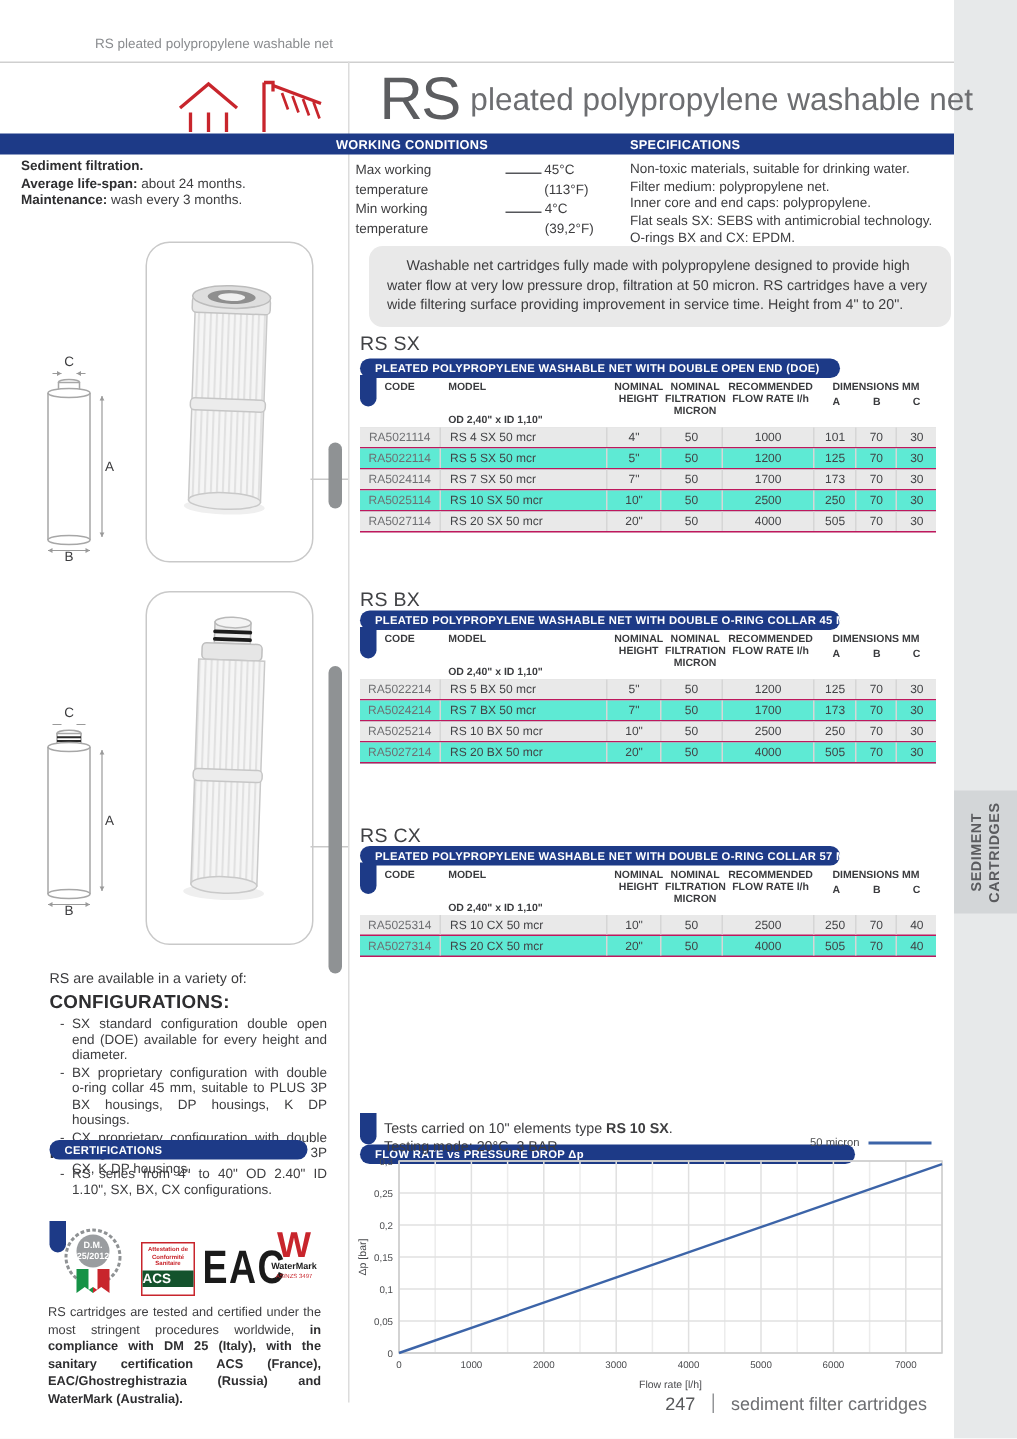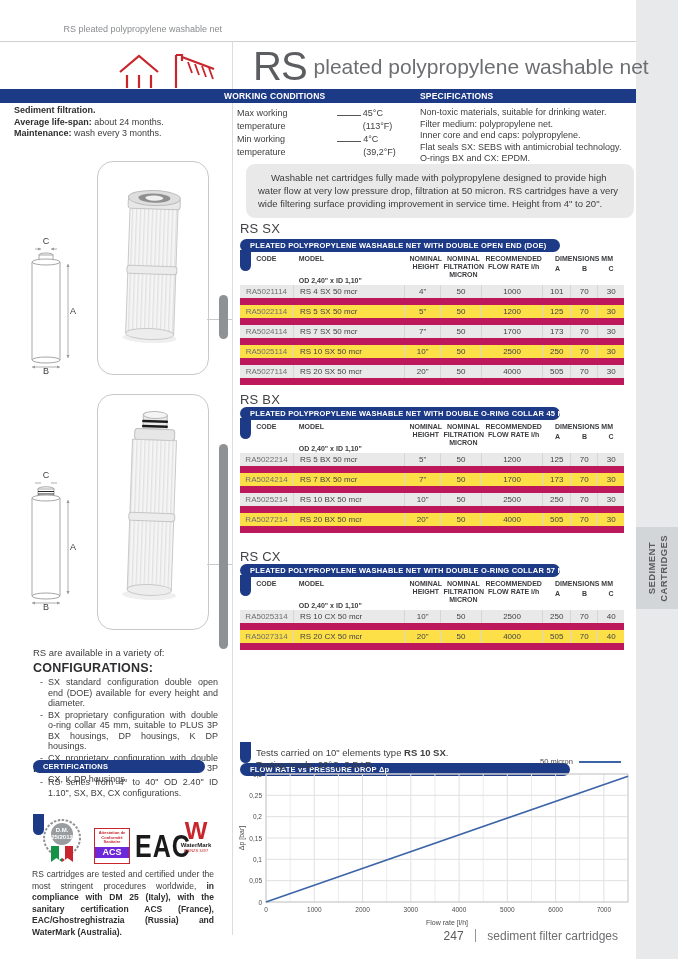--- a/index.html
+++ b/index.html
@@ -55,41 +55,41 @@
          border-bottom:1px solid #c5c5c5;}
   .hc{padding-top:3px;text-align:center;line-height:8px;}
   .c0{width:54px;} .c1{width:112px;} .c2{width:36px;} .c3{width:40px;} .c4{width:62px;}
   .c5{width:27px;} .c6{width:27px;} .c7{width:26px;}
   .hc.model{display:flex;flex-direction:column;justify-content:space-between;text-align:left;padding-left:6px;height:30px;}
   .dims-group{width:80px;padding-top:3px;}
   .dims-abc{display:flex;margin-top:2px;}
   .dims-abc span{width:27px;text-align:center;}
   .dims-abc span:last-child{width:26px;}
   .tbody{position:absolute;width:384px;}
-  .trow{display:flex;height:13px;line-height:13px;font-size:8px;border-bottom:7px solid #be185d;}
-  .trow.odd{background:#e9e9e9;} .trow.even{background:#fde047;align-items:center;}
+  .trow{display:flex;height:13px;line-height:13px;font-size:8px;border-bottom:1px solid #be185d;}
+  .trow.odd{background:#e9e9e9;} .trow.even{background:#5eead4;align-items:center;}
   .tcell{text-align:center;border-right:1px solid #d6d6d6;overflow:hidden;white-space:nowrap;color:#424346;}
   .tcell:last-child{border-right:none;}
   .tcell.code{color:#6e6f72;}
   .tcell.model{text-align:left;padding-left:6px;width:106px;}
 
   
   .avail{position:absolute;top:647px;left:33px;font-size:9.5px;color:#3d3d3f;}
   .h-config{position:absolute;left:33px;font-size:12.5px;font-weight:bold;color:#2e2e30;letter-spacing:.2px;}
   .bullets{position:absolute;left:40px;width:178px;font-size:9px;color:#3d3d3f;line-height:10.5px;text-align:justify;}
   .bullet{display:flex;margin-bottom:1px;}
   .bullet .dash{width:8px;flex:none;}
 
   
   .cert-logos{position:absolute;top:818px;left:38px;width:170px;height:46px;}
   .badge{position:absolute;left:0;top:0;width:48px;height:46px;}
   .acs{position:absolute;left:56px;top:10px;width:34px;height:32px;border:1px solid #c8252c;
        display:flex;flex-direction:column;align-items:center;justify-content:flex-start;padding-top:2px;}
   .acs .tiny{font-size:4px;color:#c8252c;line-height:4.5px;text-align:center;font-weight:bold;}
-  .acs .acs-bar{margin-top:2px;background:#6d28d9;color:#fff;font-weight:bold;font-size:9px;line-height:11px;width:100%;text-align:center;}
+  .acs .acs-bar{margin-top:2px;background:#14532d;color:#fff;font-weight:bold;font-size:9px;line-height:11px;width:100%;}
   .eac{position:absolute;left:97px;top:10px;width:36px;font-size:25px;font-weight:bold;color:#1a1a1a;
        transform:scaleY(1.25);transform-origin:top;letter-spacing:1px;font-family:"Liberation Sans",sans-serif;}
   .wm{position:absolute;left:138px;top:2px;width:40px;text-align:center;}
   .wm .w{font-size:24px;font-weight:bold;color:#c8252c;line-height:22px;}
   .wm .wlab{font-size:6px;font-weight:bold;color:#1a1a1a;}
   .wm .wsub{font-size:4px;color:#c8252c;}
   .cert-par{position:absolute;top:869px;left:32px;width:182px;font-size:8.5px;color:#3d3d3f;
             line-height:11.5px;text-align:justify;}
   .cert-par b{color:#2e2e30;}
 

